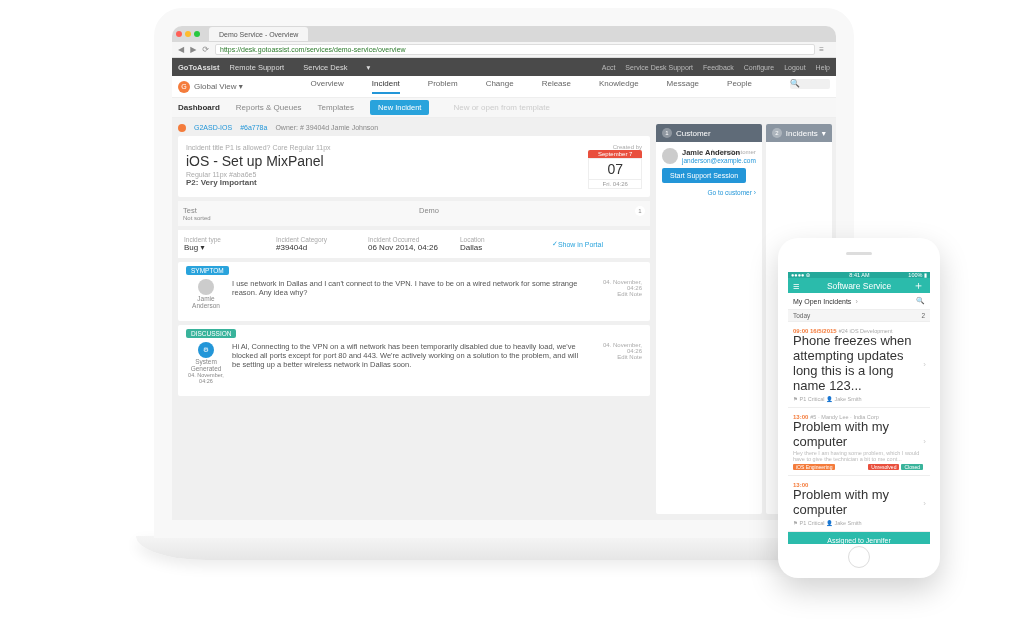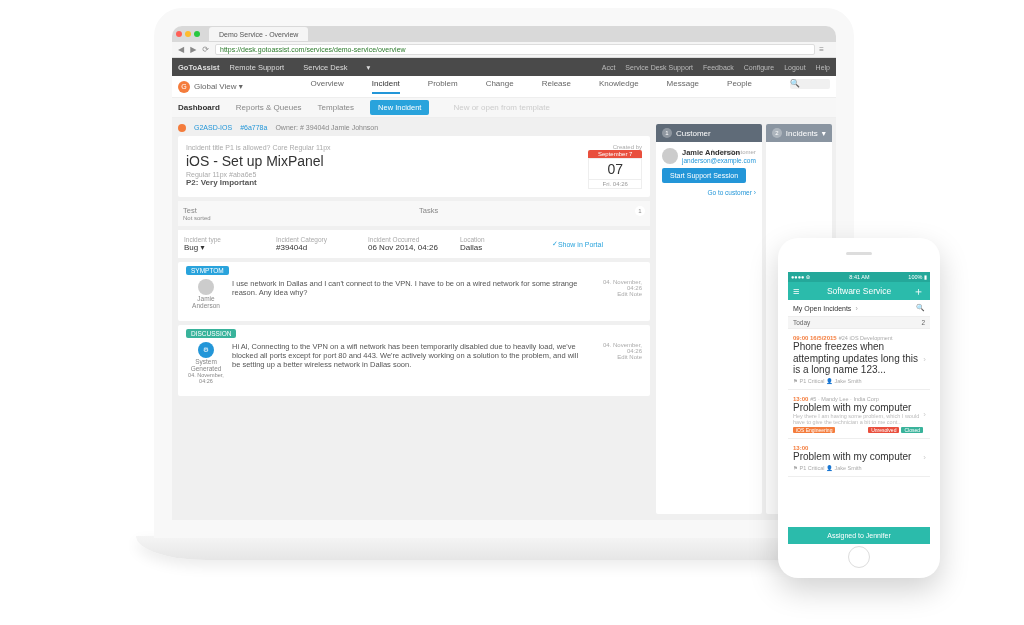--- a/index.html
+++ b/index.html
@@ -82,21 +82,21 @@
 .phone::after{content:"";position:absolute;bottom:10px;left:50%;transform:translateX(-50%);width:20px;height:20px;border:1px solid #ddd;border-radius:50%}
 .phone-screen{width:100%;height:100%;background:#fff;font-size:7px;display:flex;flex-direction:column;overflow:hidden}
 .statusbar{background:#24a89a;height:10px;display:flex;align-items:center;padding:0 3px;color:#fff;font-size:5.5px;justify-content:space-between}
 .appbar{background:#2bbbab;height:18px;display:flex;align-items:center;padding:0 5px;color:#fff;font-size:8.5px}
 .appbar .ham,.appbar .plus{font-size:11px;width:12px}
 .appbar .ttl{flex:1;text-align:center}
 .filterbar{background:#fff;padding:4px 5px;font-size:7px;color:#333;display:flex;align-items:center;border-bottom:1px solid #eee}
 .todaybar{background:#f5f5f5;padding:2px 5px;font-size:6.5px;color:#666;display:flex;justify-content:space-between;border-bottom:1px solid #eee}
 .mitem{padding:5px 5px;border-bottom:1px solid #eee;position:relative}
 .mitem .tm{font-size:6px;color:#f47c3c;font-weight:bold}
-.mitem .sub{font-size:10px;color:#333;line-height:1.15}
+.mitem .sub{font-size:13px;color:#333;line-height:1.15}
 .mitem .mt{font-size:5.5px;color:#aaa;margin-top:2px}
 .mitem .chev{position:absolute;right:4px;top:50%;transform:translateY(-50%);color:#ccc;font-size:8px}
 .mtag{display:inline-block;font-size:5px;padding:0 3px;border-radius:1px;margin-right:2px;color:#fff}
 .mtag.org{background:#f47c3c}.mtag.red{background:#e94f3d}.mtag.grn{background:#39b39b}
 .assignbar{background:#2bbbab;color:#fff;text-align:center;font-size:7px;padding:5px;margin-top:auto}
 </style>
 </head>
 <body>
 
 <div class="bg-teal"></div>
@@ -174,21 +174,21 @@
             <div class="inc-title">iOS - Set up MixPanel</div>
             <div class="inc-sub">Regular 11px #aba6e5</div>
             <div class="inc-pri">P2: Very Important</div>
           </div>
           <div class="tabsrow">
             <div>
               <div>Test</div>
               <div style="font-size:6px">Not sorted</div>
             </div>
             <div>
-              <span>Tasks</span>
+              <span>Demo</span>
               <span class="count">1</span>
             </div>
           </div>
           <div class="metarow">
             <div>
                 <div class="lbl">Incident type</div>
                 <div class="val"><span>Bug</span> ▾</div>
               </div>
             <div>
                 <div class="lbl">Incident Category</div>

